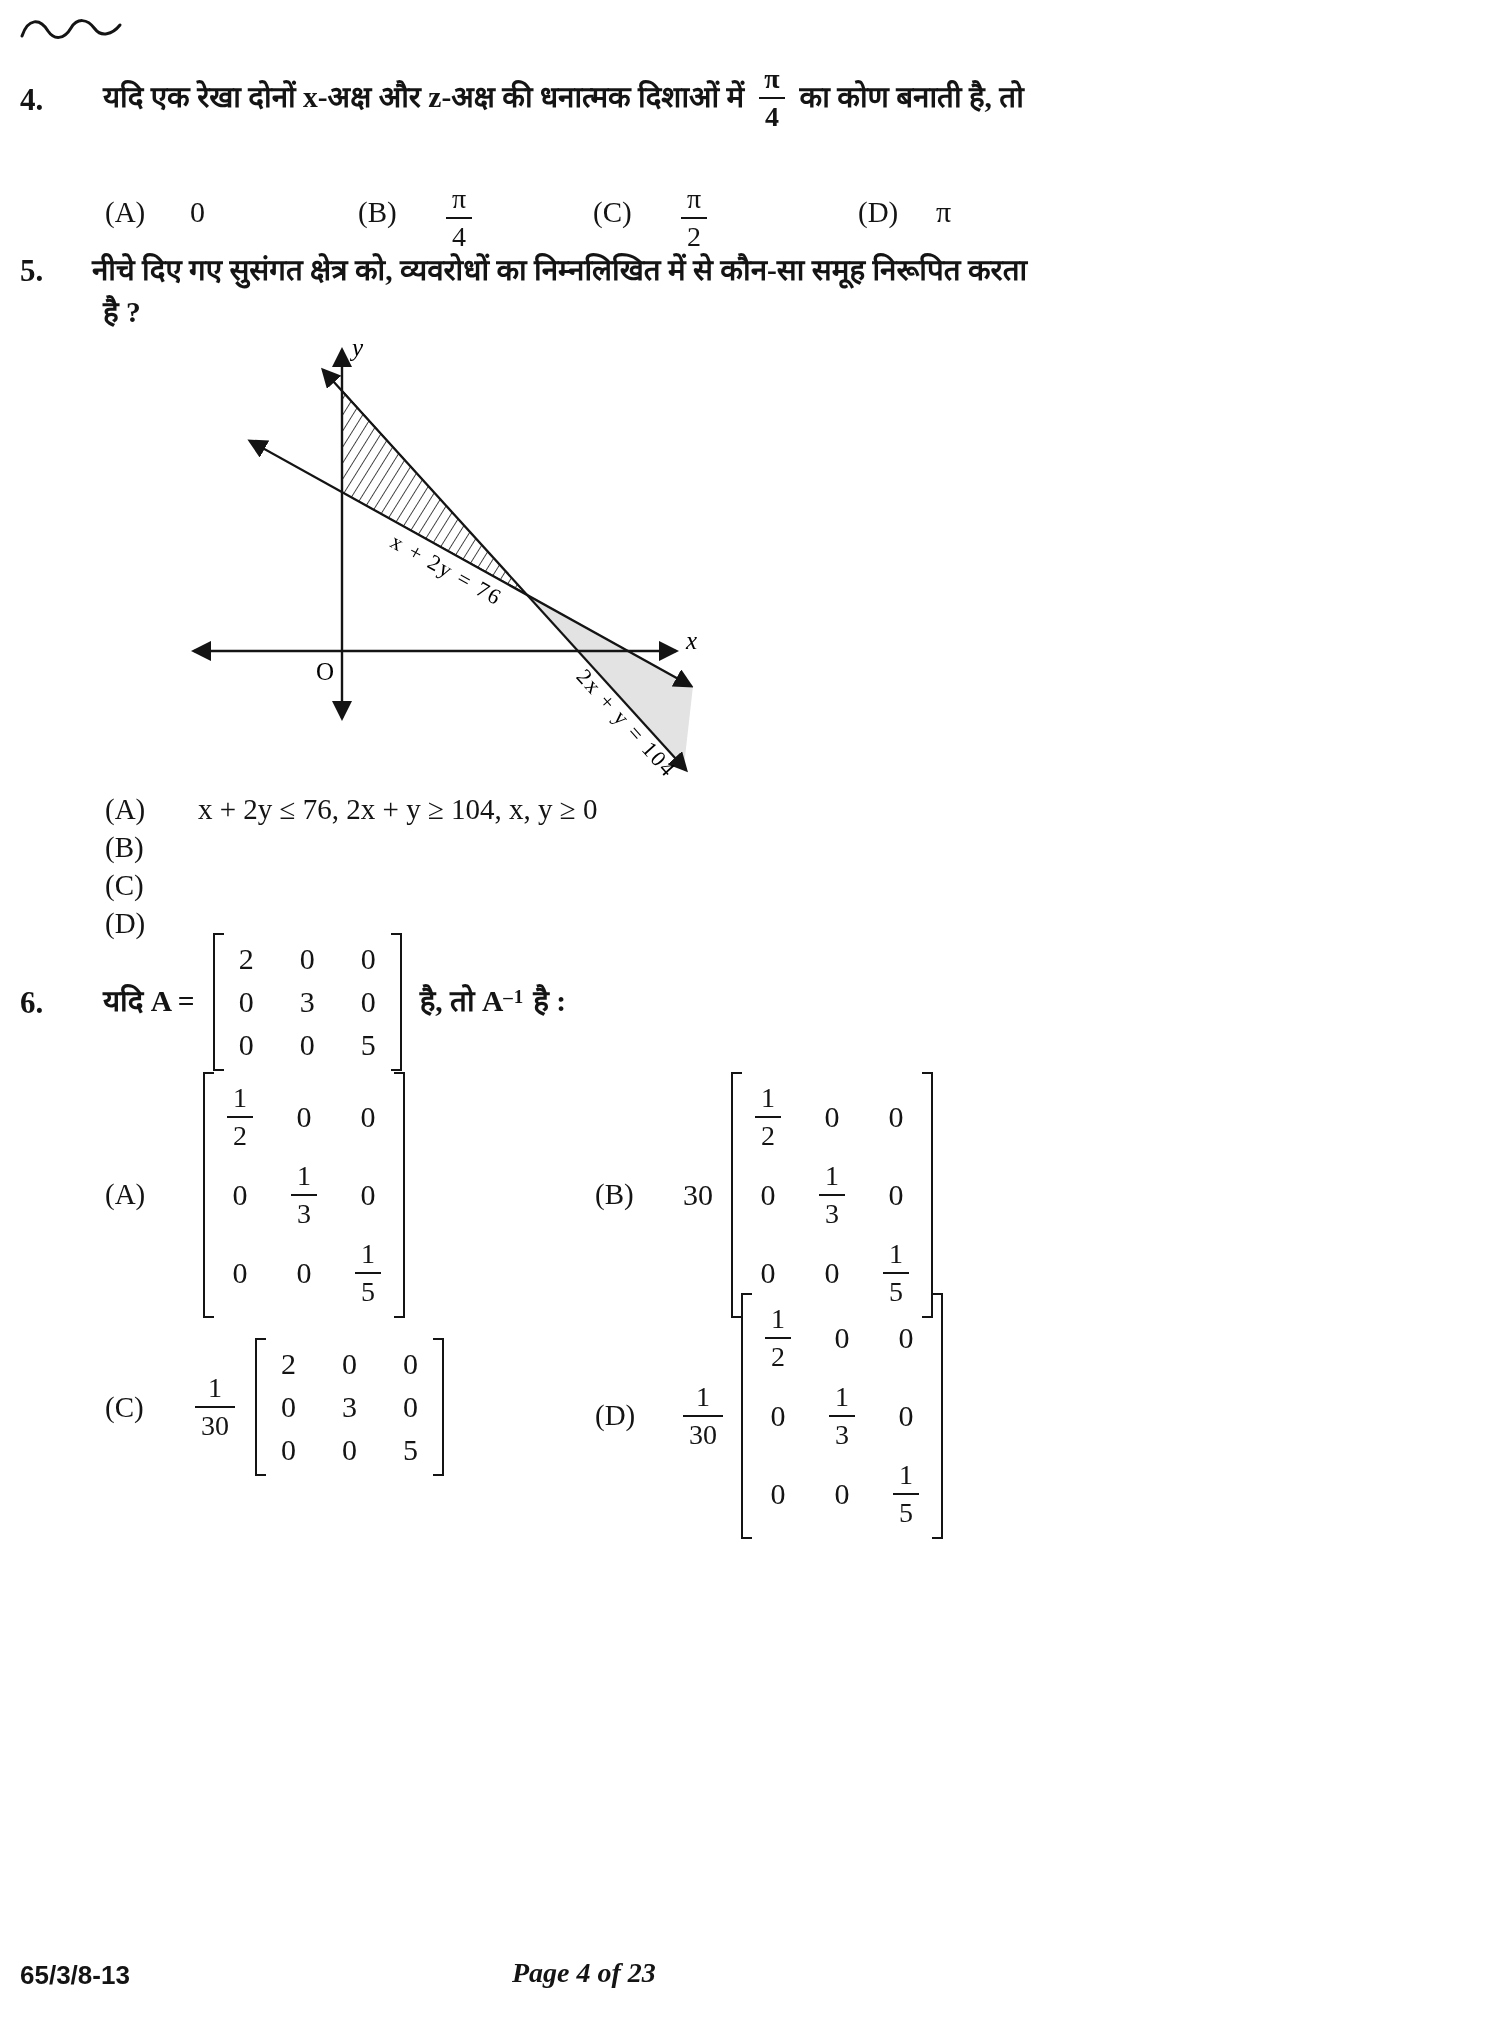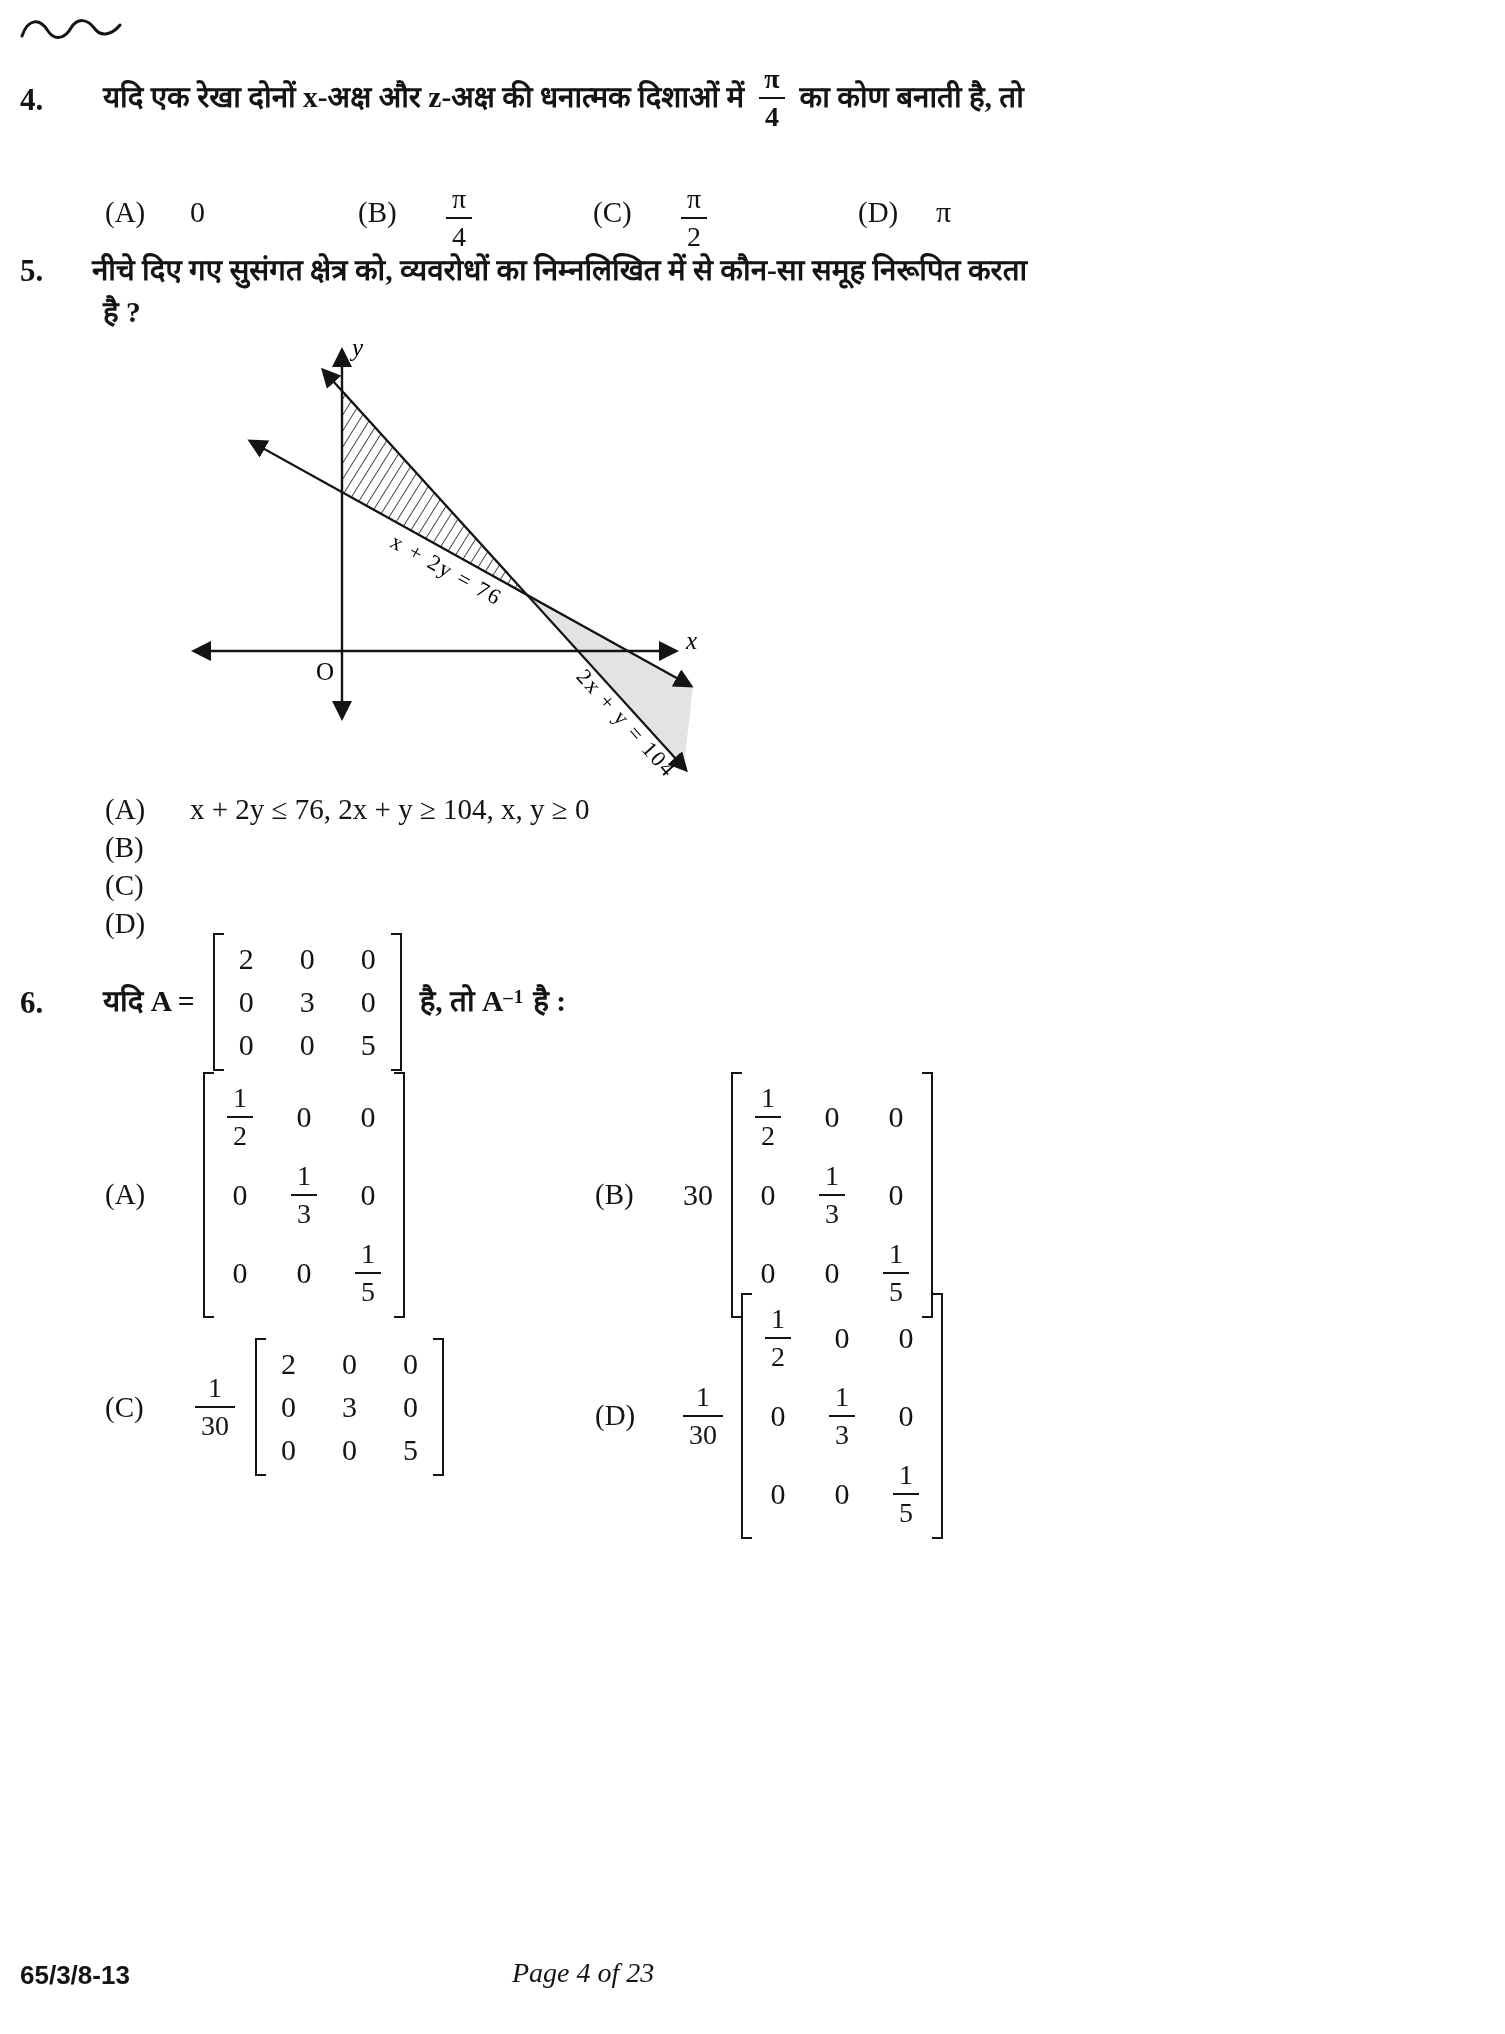--- a/index.html
+++ b/index.html
@@ -25,27 +25,27 @@
   .br-l { border-left:2.6px solid #141414; }
   .br-r { border-right:2.6px solid #141414; }
   .mbody { display:grid; grid-template-columns:repeat(3,auto); align-items:center; justify-items:center; font-size:30px; }
   .mbody-int  { column-gap:46px; row-gap:9px;  padding:9px 15px; }
   .mbody-frac { column-gap:38px; row-gap:7px;  padding:9px 13px; }
 
   .flexrow { display:flex; align-items:center; }
   .q6-optlabel { width:70px; flex:0 0 auto; }
   .q5row { display:flex; align-items:baseline; }
   .q5row .optlabel { width:85px; flex:0 0 auto; }
-  .q5row .math { font-size:29px; }
+  .q5row .math { font-size:29px;margin-left:8px; }
 
   sup.inv { font-size:19px; vertical-align:8px; letter-spacing:1px; }
   .sp-l { margin-left:9px; }
 
   .footer-left { font-family:"Liberation Sans", sans-serif; font-weight:700; font-size:26px; }
-  .footer-center { font-weight:400; font-style:italic; font-size:28px;text-align:right; }
+  .footer-center { font-weight:700; font-style:italic; font-size:28px;text-align:right; }
 
   svg text { font-family:"Liberation Serif", serif; }
 </style>
 </head>
 <body>
 
 <div id="page">
 
   <svg class="abs" style="left:18px; top:10px;" width="108" height="40" viewBox="0 0 108 40">
     <path d="M4,26 C10,8 22,8 30,21 C36,30 46,30 53,18 C59,8 69,8 77,19 C83,27 94,25 102,15" fill="none" stroke="#141414" stroke-width="3" stroke-linecap="round"></path>

